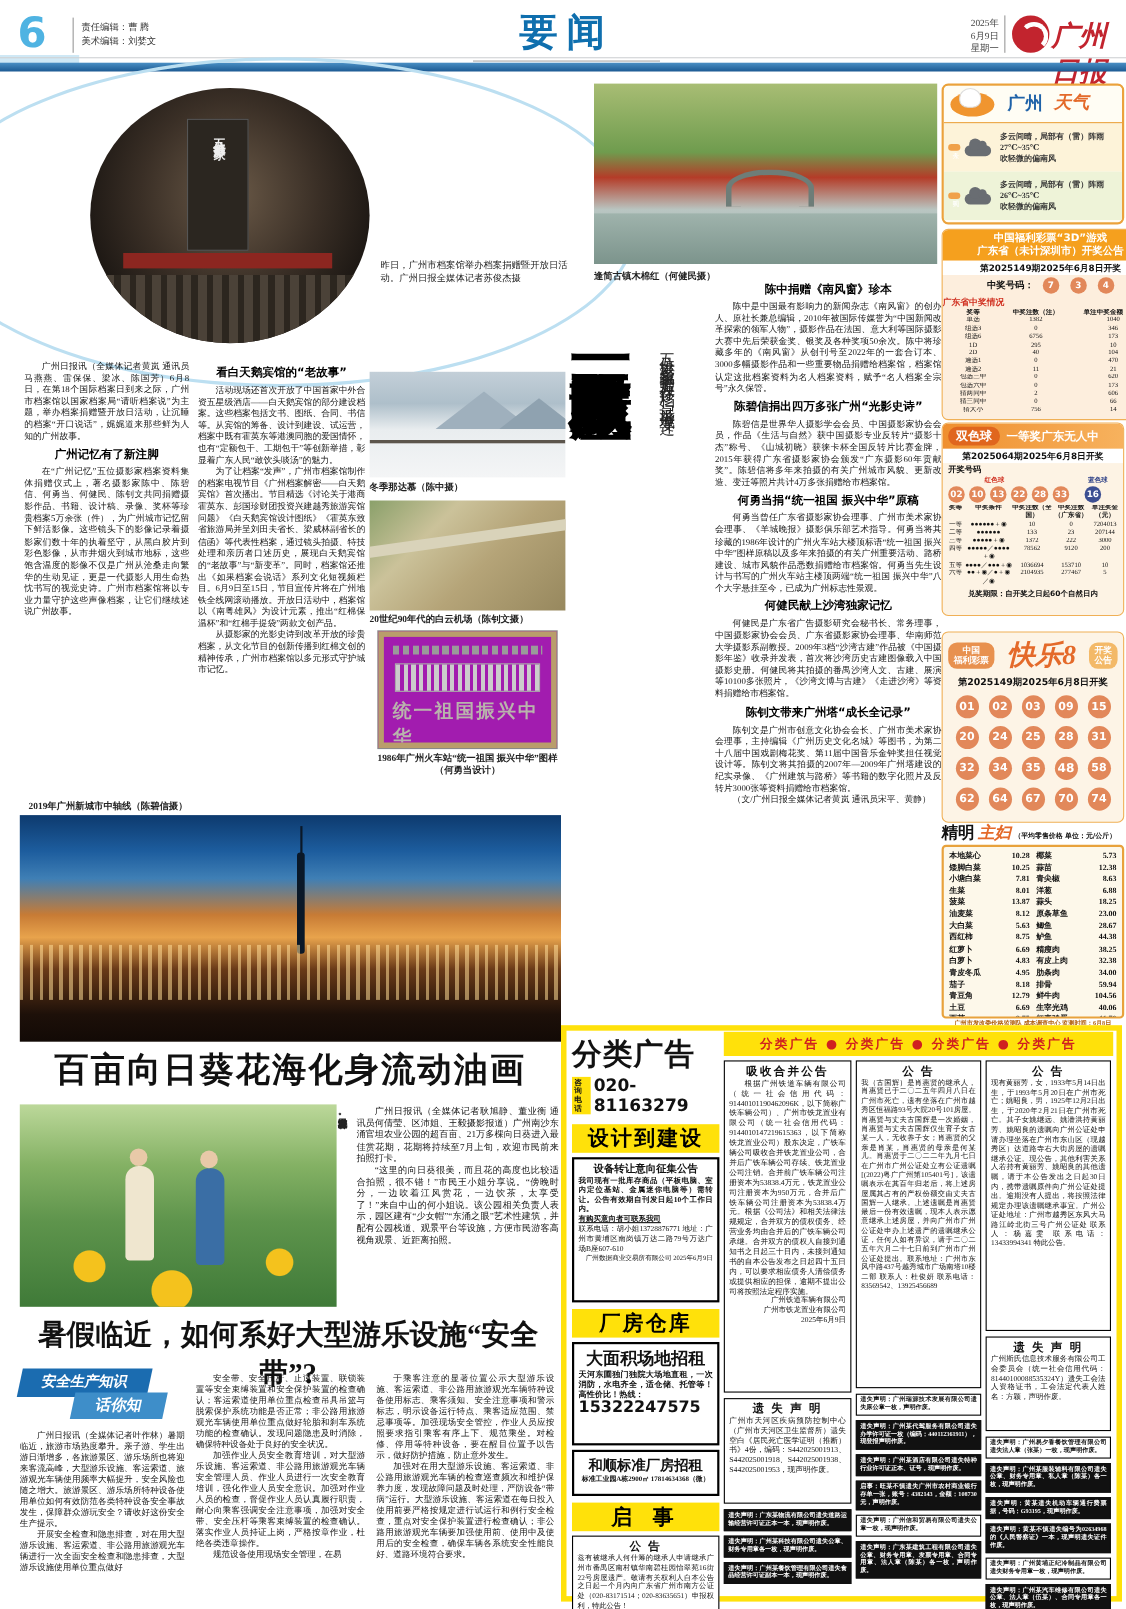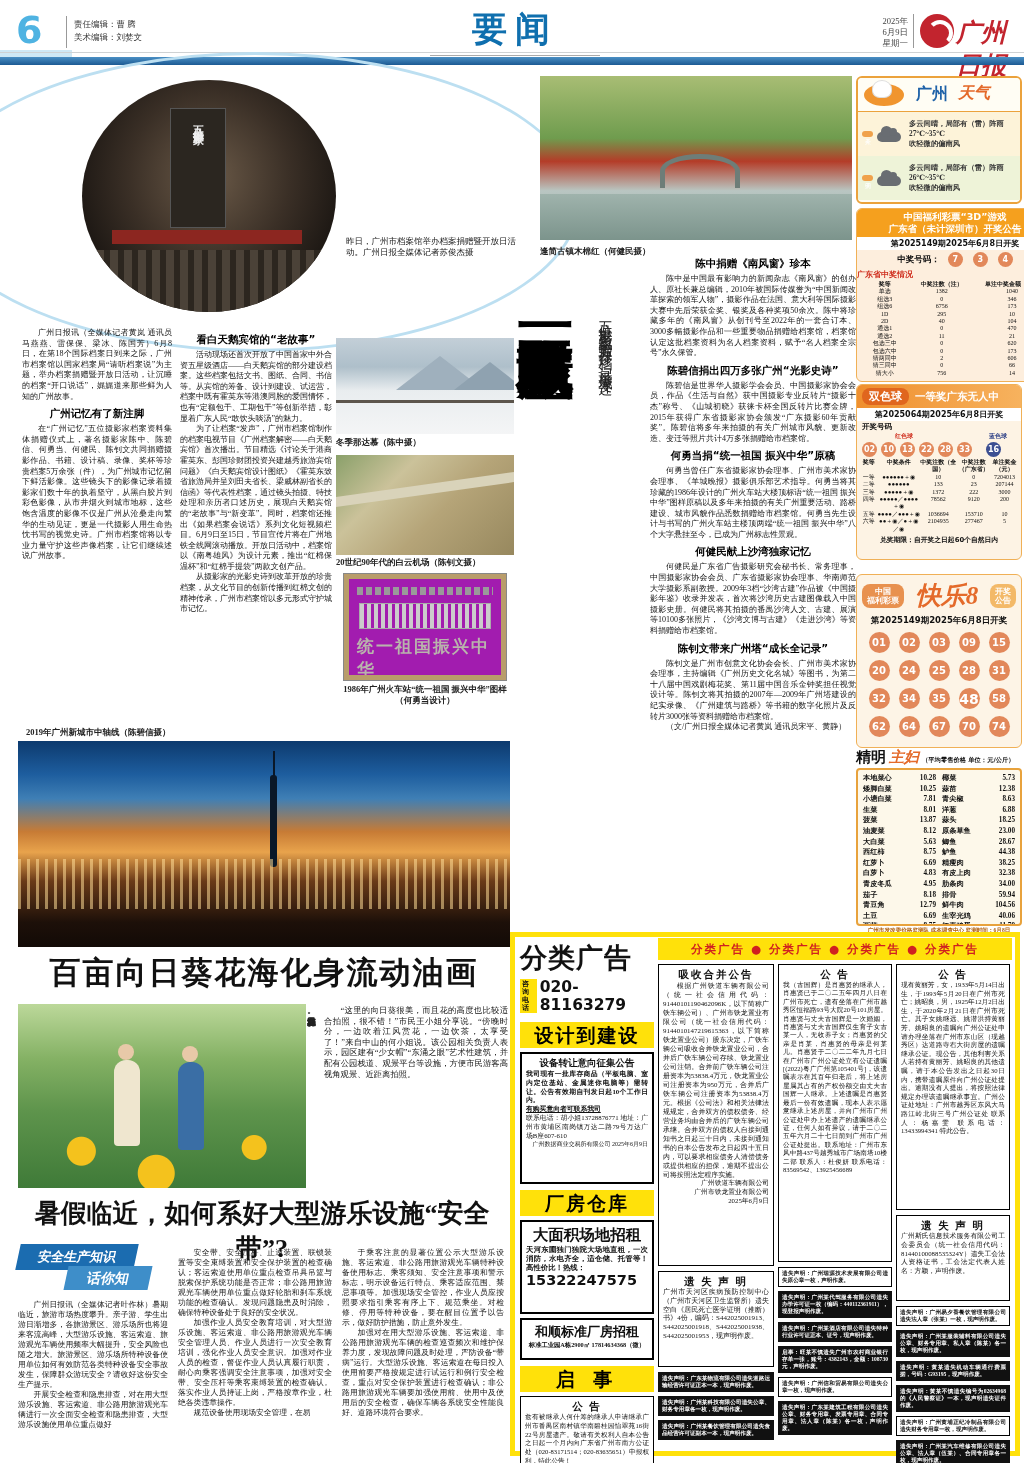--- a/index.html
+++ b/index.html
@@ -148,20 +148,21 @@
       radial-gradient(circle at 48% 92%,#f4c21d 0 18px,transparent 19px),
       radial-gradient(circle at 82% 78%,#f4c21d 0 12px,transparent 13px),
       linear-gradient(180deg,#bcd89a 0%,#84b164 30%,#5e944c 58%,#3f7a38 100%)">
     <div class="abs" style="left:96px;top:56px;width:26px;height:86px;border-radius:12px 12px 4px 4px;background:#efe6cf"></div>
     <div class="abs" style="left:160px;top:58px;width:26px;height:88px;border-radius:12px 12px 4px 4px;background:#3a6ea5"></div>
     <div class="abs" style="left:100px;top:40px;width:16px;height:16px;border-radius:50%;background:#e8c9a8"></div>
     <div class="abs" style="left:164px;top:42px;width:16px;height:16px;border-radius:50%;background:#e8c9a8"></div>
   </div>
   <div class="abs vtext caption" style="left:306px;top:1010px;height:170px;font-weight:bold">游客在花海里漫步。</div>
   <div class="abs body-text" style="left:324px;top:1006px;width:184px;height:184px;font-size:8.3px">
+      <p>广州日报讯（全媒体记者耿旭静、董业衡 通讯员何倩莹、区沛姐、王毅摄影报道）广州南沙东涌官坦农业公园的超百亩、21万多棵向日葵进入最佳赏花期，花期将持续至7月上旬，欢迎市民前来拍照打卡。</p>
       <p>“这里的向日葵很美，而且花的高度也比较适合拍照，很不错！”市民王小姐分享说。“傍晚时分，一边吹着江风赏花，一边饮茶，太享受了！”来自中山的何小姐说。该公园相关负责人表示，园区建有“少女帽”“东涌之眼”艺术性建筑，并配有公园栈道、观景平台等设施，方便市民游客高视角观景、近距离拍照。</p>
     </div>
 
   <div class="abs" style="left:18px;top:1196px;width:488px;text-align:center;font-size:26px;font-weight:900;font-family:'Liberation Serif',serif">暑假临近，如何系好大型游乐设施“安全带”?</div>
   <div class="abs" style="left:18px;top:1244px;width:134px;height:50px">
     <div class="abs hei" style="left:0;top:0;width:118px;height:26px;background:#1b6cb0;color:#fff;font-size:13px;line-height:26px;text-align:center;transform:skewX(-12deg)">安全生产知识</div>
     <div class="abs hei" style="left:48px;top:22px;width:84px;height:24px;background:#3e8ec9;color:#fff;font-size:14px;line-height:24px;text-align:center;transform:skewX(-12deg)">话你知</div>
   </div>
   <div class="abs body-text" style="left:18px;top:1300px;width:150px;height:142px;font-size:7.8px;line-height:10px">
       <p>广州日报讯（全媒体记者叶作林）暑期临近，旅游市场热度攀升。亲子游、学生出游日渐增多，各旅游景区、游乐场所也将迎来客流高峰，大型游乐设施、客运索道、旅游观光车辆使用频率大幅提升，安全风险也随之增大。旅游景区、游乐场所特种设备使用单位如何有效防范各类特种设备安全事故发生，保障群众游玩安全？请收好这份安全生产提示。</p>
@@ -385,21 +386,21 @@
         <span class="ball" style="height: 21px; width: 21px; font-size: 10px;">09</span>
         <span class="ball" style="height: 21px; width: 21px; font-size: 10px;">15</span>
         <span class="ball" style="height: 21px; width: 21px; font-size: 10px;">20</span>
         <span class="ball" style="height: 21px; width: 21px; font-size: 10px;">24</span>
         <span class="ball" style="height: 21px; width: 21px; font-size: 10px;">25</span>
         <span class="ball" style="height: 21px; width: 21px; font-size: 10px;">28</span>
         <span class="ball" style="height: 21px; width: 21px; font-size: 10px;">31</span>
         <span class="ball" style="height: 21px; width: 21px; font-size: 10px;">32</span>
         <span class="ball" style="height: 21px; width: 21px; font-size: 10px;">34</span>
         <span class="ball" style="height: 21px; width: 21px; font-size: 10px;">35</span>
-        <span class="ball" style="height: 21px; width: 21px; font-size: 14px;">48</span>
+        <span class="ball" style="height: 21px; width: 21px; font-size: 11px;">48</span>
         <span class="ball" style="height: 21px; width: 21px; font-size: 10px;">58</span>
         <span class="ball" style="height: 21px; width: 21px; font-size: 10px;">62</span>
         <span class="ball" style="height: 21px; width: 21px; font-size: 10px;">64</span>
         <span class="ball" style="height: 21px; width: 21px; font-size: 10px;">67</span>
         <span class="ball" style="height: 21px; width: 21px; font-size: 10px;">70</span>
         <span class="ball" style="height: 21px; width: 21px; font-size: 10px;">74</span>
       </div>
   </div>
 
   <div class="abs" style="left:856px;top:748px;width:166px;height:184px">

